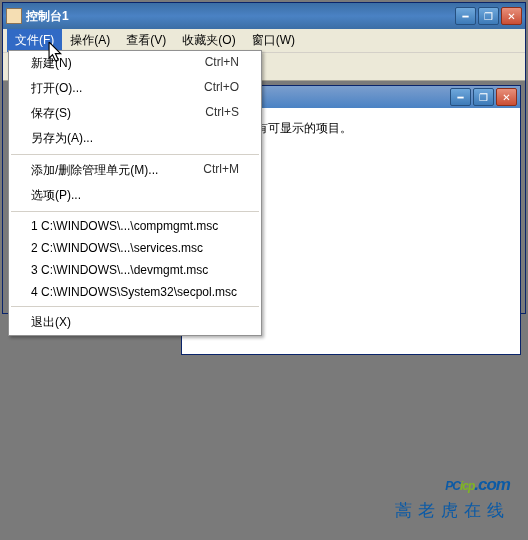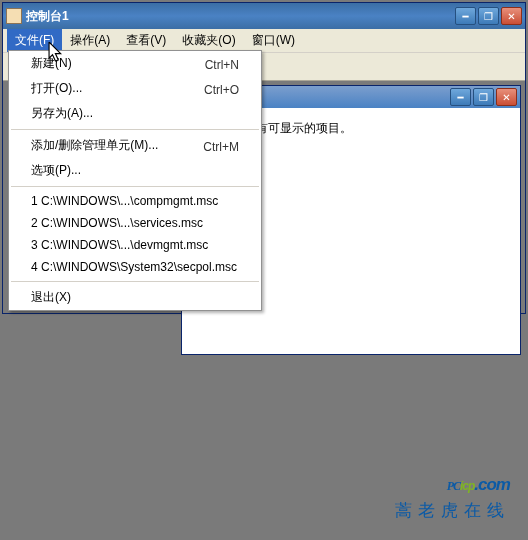--- a/index.html
+++ b/index.html
@@ -18,31 +18,31 @@
 .menuitem.active { background: #316ac5; color: #fff; }
 
 .toolbar-area { height: 28px; background: #ece9d8; border-bottom: 1px solid #aca899; }
 
 .client { height: calc(100% - 26px - 24px - 28px); background: #7a7a7a; position: relative; padding: 2px; }
 .inner-window { position: absolute; right: 4px; top: 4px; width: 340px; height: 270px; background: #fff; border: 1px solid #0a246a; }
 .inner-titlebar { height: 22px; background: linear-gradient(#7b9ecd, #4a82c4); display: flex; align-items: center; justify-content: flex-end; padding: 0 3px; }
 .inner-content { padding: 12px 14px; color: #000; }
 
 .dropdown { position: absolute; left: 8px; top: 50px; width: 254px; background: #fff; border: 1px solid #919191; box-shadow: 2px 2px 3px rgba(0,0,0,0.3); z-index: 10; }
-.dropdown .row { display: flex; align-items: flex-end; padding: 4px 22px 4px 22px; cursor: pointer; gap: 36px; }
+.dropdown .row { display: flex; align-items: flex-start; padding: 4px 22px 4px 22px; cursor: pointer; gap: 36px; }
 .dropdown .lbl { flex: 1; }
 .dropdown .shortcut { color: #333; }
 .dropdown .sep { height: 1px; background: #d4d0c8; margin: 3px 2px; }
 
 .cursor { position: absolute; left: 48px; top: 42px; z-index: 20; pointer-events: none; }
 .cursor svg { width: 16px; height: 22px; }
 
 .watermark { position: absolute; right: 18px; bottom: 18px; text-align: right; }
 .wm-logo { font-size: 28px; font-weight: bold; font-style: italic; letter-spacing: -1px; }
-.wm-logo .p1 { color: #0b5aa6; font-family: Liberation Serif, serif; }
+.wm-logo .p1 { color: #0b5aa6; }
 .wm-logo .p2 { color: #7fb523; }
 .wm-logo .p3 { color: #0b5aa6; font-size: 17px; }
 .wm-sub { color: #0b5aa6; font-size: 17px; letter-spacing: 6px; margin-top: 2px; text-align: right; }
 </style>
 </head>
 <body>
 
 <div class="outer-window">
   <div class="titlebar">
     <div class="icon"></div>
@@ -80,20 +80,24 @@
 <div class="dropdown">
   <div class="row">
     <span class="lbl">新建(N)</span>
     <span class="shortcut">Ctrl+N</span>
   </div>
   <div class="row">
     <span class="lbl">打开(O)...</span>
     <span class="shortcut">Ctrl+O</span>
   </div>
   <div class="row">
+    <span class="lbl">保存(S)</span>
+    <span class="shortcut">Ctrl+S</span>
+  </div>
+  <div class="row">
     <span class="lbl">另存为(A)...</span>
   </div>
   <div class="sep"></div>
   <div class="row">
     <span class="lbl">添加/删除管理单元(M)...</span>
     <span class="shortcut">Ctrl+M</span>
   </div>
   <div class="row">
     <span class="lbl">选项(P)...</span>
   </div>

